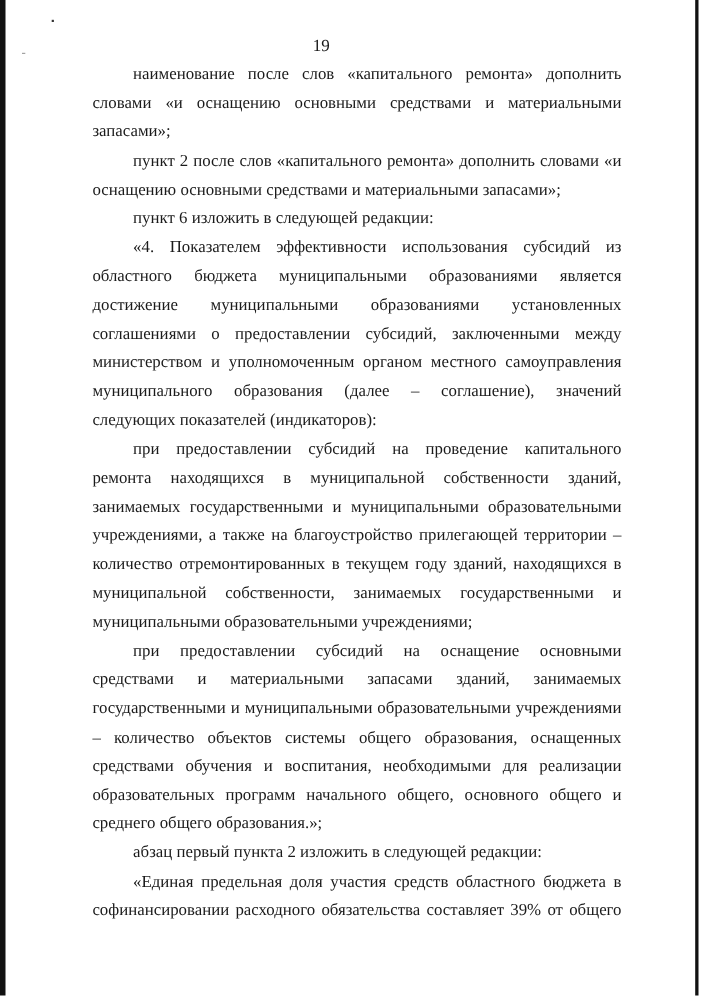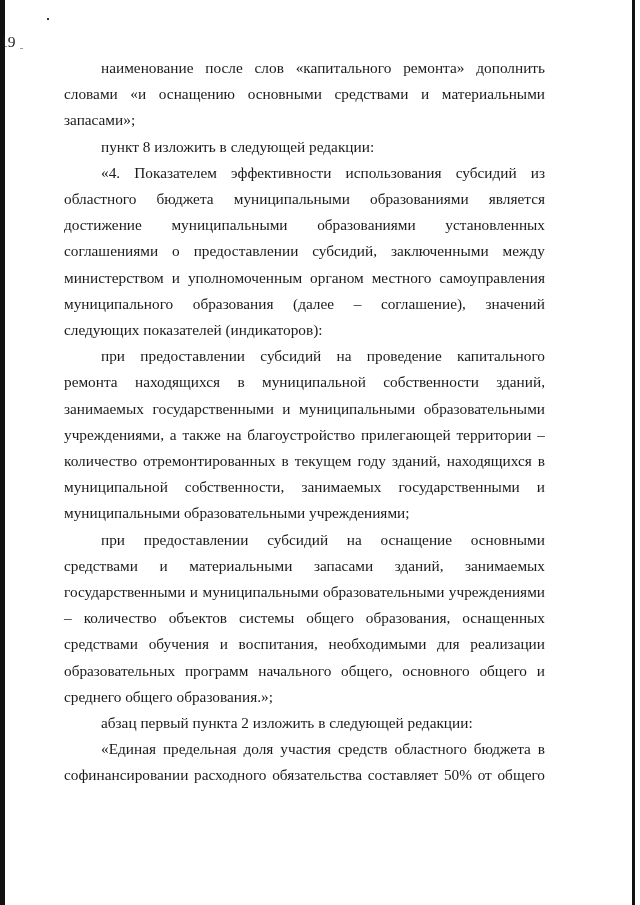--- a/index.html
+++ b/index.html
@@ -28,26 +28,27 @@
       background: #111;
     }
     .speck {
       position: absolute;
       background: #333;
     }
     .page-number {
       position: absolute;
       left: 0; width: 584px;
       top: 32px;
+      text-align: center;
       font-size: 15.5px;
       line-height: 20px;
     }
     .body-text {
       position: absolute;
-      left: 64px;
+      left: 84px;
       top: 55px;
       width: 481px;
       font-size: 15.3px;
       line-height: 26.2px;
     }
     .para {
       margin: 0;
       text-align: justify;
       text-indent: 37px;
       hyphens: none;
@@ -61,19 +62,20 @@
 
 <div class="scan-border-left"></div>
 <div class="scan-border-right"></div>
 <div class="speck" style="left:47px;top:18px;width:2px;height:2px;"></div>
 <div class="speck" style="left:20px;top:48px;width:3px;height:1px;background:#999;"></div>
 
 <div class="page-number">19</div>
 
 <div class="body-text">
   <p class="para">наименование после слов «капитального ремонта» дополнить словами «и оснащению основными средствами и материальными запасами»;</p>
-  <p class="para">пункт 8 изложить в следующей редакции:</p>
+  <p class="para">пункт 2 после слов «капитального ремонта» дополнить словами «и оснащению основными средствами и материальными запасами»;</p>
+  <p class="para">пункт 6 изложить в следующей редакции:</p>
   <p class="para">«4. Показателем эффективности использования субсидий из областного бюджета муниципальными образованиями является достижение муниципальными образованиями установленных соглашениями о предоставлении субсидий, заключенными между министерством и уполномоченным органом местного самоуправления муниципального образования (далее – соглашение), значений следующих показателей (индикаторов):</p>
   <p class="para">при предоставлении субсидий на проведение капитального ремонта находящихся в муниципальной собственности зданий, занимаемых государственными и муниципальными образовательными учреждениями, а также на благоустройство прилегающей территории – количество отремонтированных в текущем году зданий, находящихся в муниципальной собственности, занимаемых государственными и муниципальными образовательными учреждениями;</p>
   <p class="para">при предоставлении субсидий на оснащение основными средствами и материальными запасами зданий, занимаемых государственными и муниципальными образовательными учреждениями – количество объектов системы общего образования, оснащенных средствами обучения и воспитания, необходимыми для реализации образовательных программ начального общего, основного общего и среднего общего образования.»;</p>
   <p class="para">абзац первый пункта 2 изложить в следующей редакции:</p>
-  <p class="para last-full">«Единая предельная доля участия средств областного бюджета в софинансировании расходного обязательства составляет 50% от общего</p>
+  <p class="para last-full">«Единая предельная доля участия средств областного бюджета в софинансировании расходного обязательства составляет 39% от общего</p>
 </div>
 
 </body></html>

